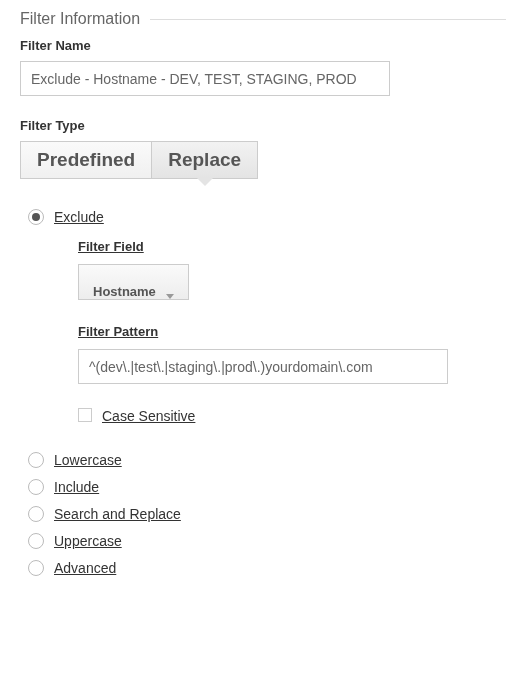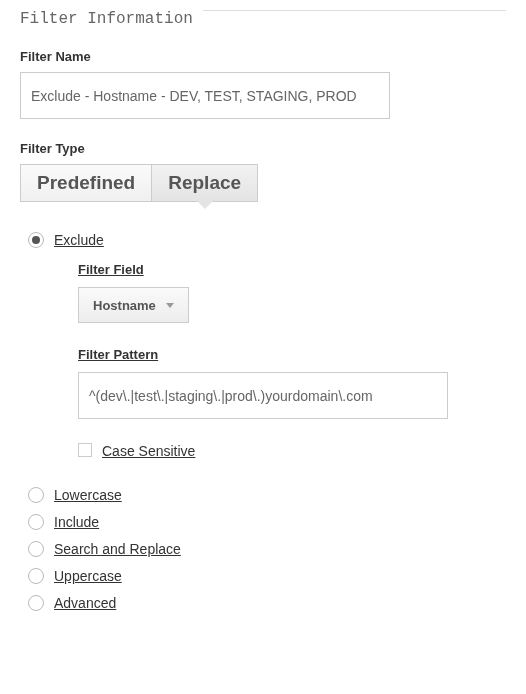--- a/index.html
+++ b/index.html
@@ -10,22 +10,22 @@
     body {
       font-family: Arial, Helvetica, sans-serif;
       font-size: 14px;
       color: #333;
       width: 526px;
       padding: 10px 20px;
       background: #fff;
     }
     .section-header {
       display: flex;
-      margin-bottom: 21px;
-      font-family: Liberation Mono, monospace;
+      align-items: center;
+      margin-bottom: 10px;
     }
     .section-title {
       font-size: 16px;
       font-weight: 400;
       color: #666;
       white-space: nowrap;
     }
     .section-line {
       flex: 1;
       height: 1px;
@@ -33,21 +33,21 @@
       margin-left: 10px;
     }
     .field-label {
       font-size: 13px;
       font-weight: bold;
       color: #333;
       margin-bottom: 8px;
     }
     .text-input {
       width: 370px;
-      height: 47px;
+      height: 35px;
       padding: 6px 10px;
       font-size: 14px;
       border: 1px solid #ccc;
       color: #666;
       outline: none;
       text-overflow: ellipsis;
     }
     .field-block {
       margin-bottom: 22px;
     }
@@ -127,21 +127,21 @@
       margin-bottom: 28px;
     }
     .subform .field-label {
       margin-bottom: 10px;
     }
     .subform .field-block {
       margin-bottom: 24px;
     }
     .dropdown {
       display: inline-flex;
-      align-items: center;
+      align-items: flex-end;
       height: 36px;
       padding: 0 14px;
       background: linear-gradient(#fafafa, #ededed);
       border: 1px solid #ccc;
       cursor: pointer;
     }
     .dropdown-label {
       font-size: 13px;
       font-weight: bold;
       color: #555;

